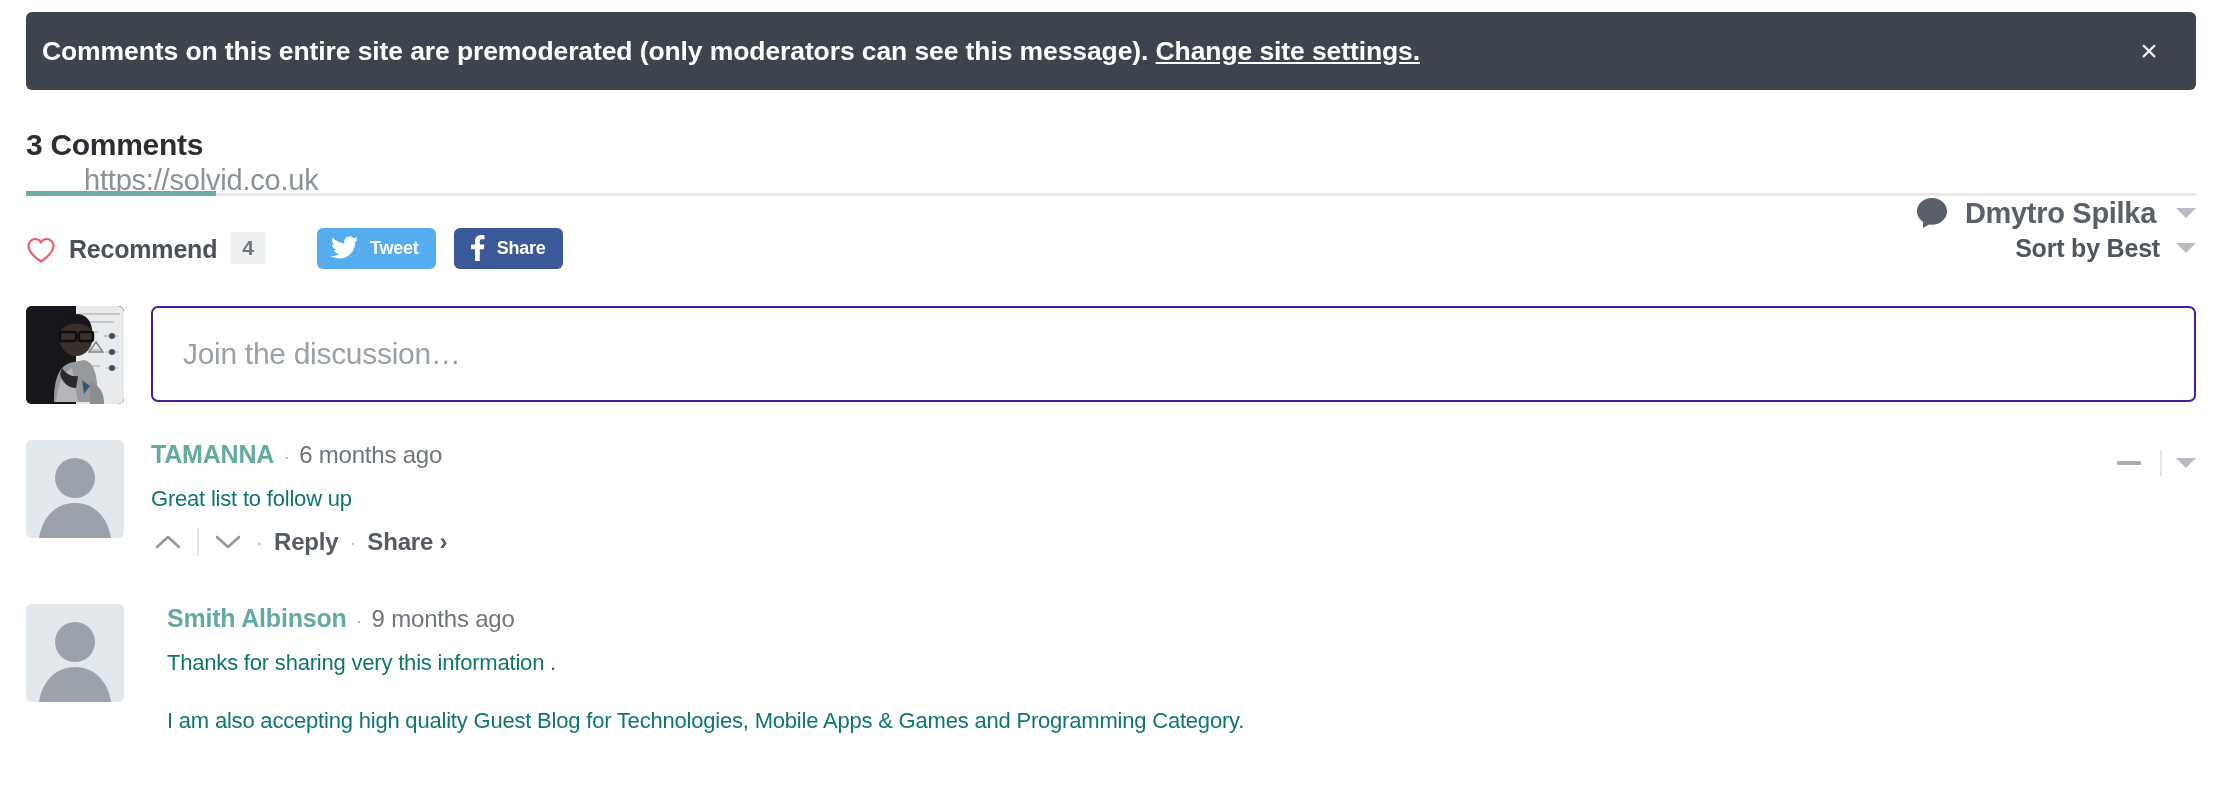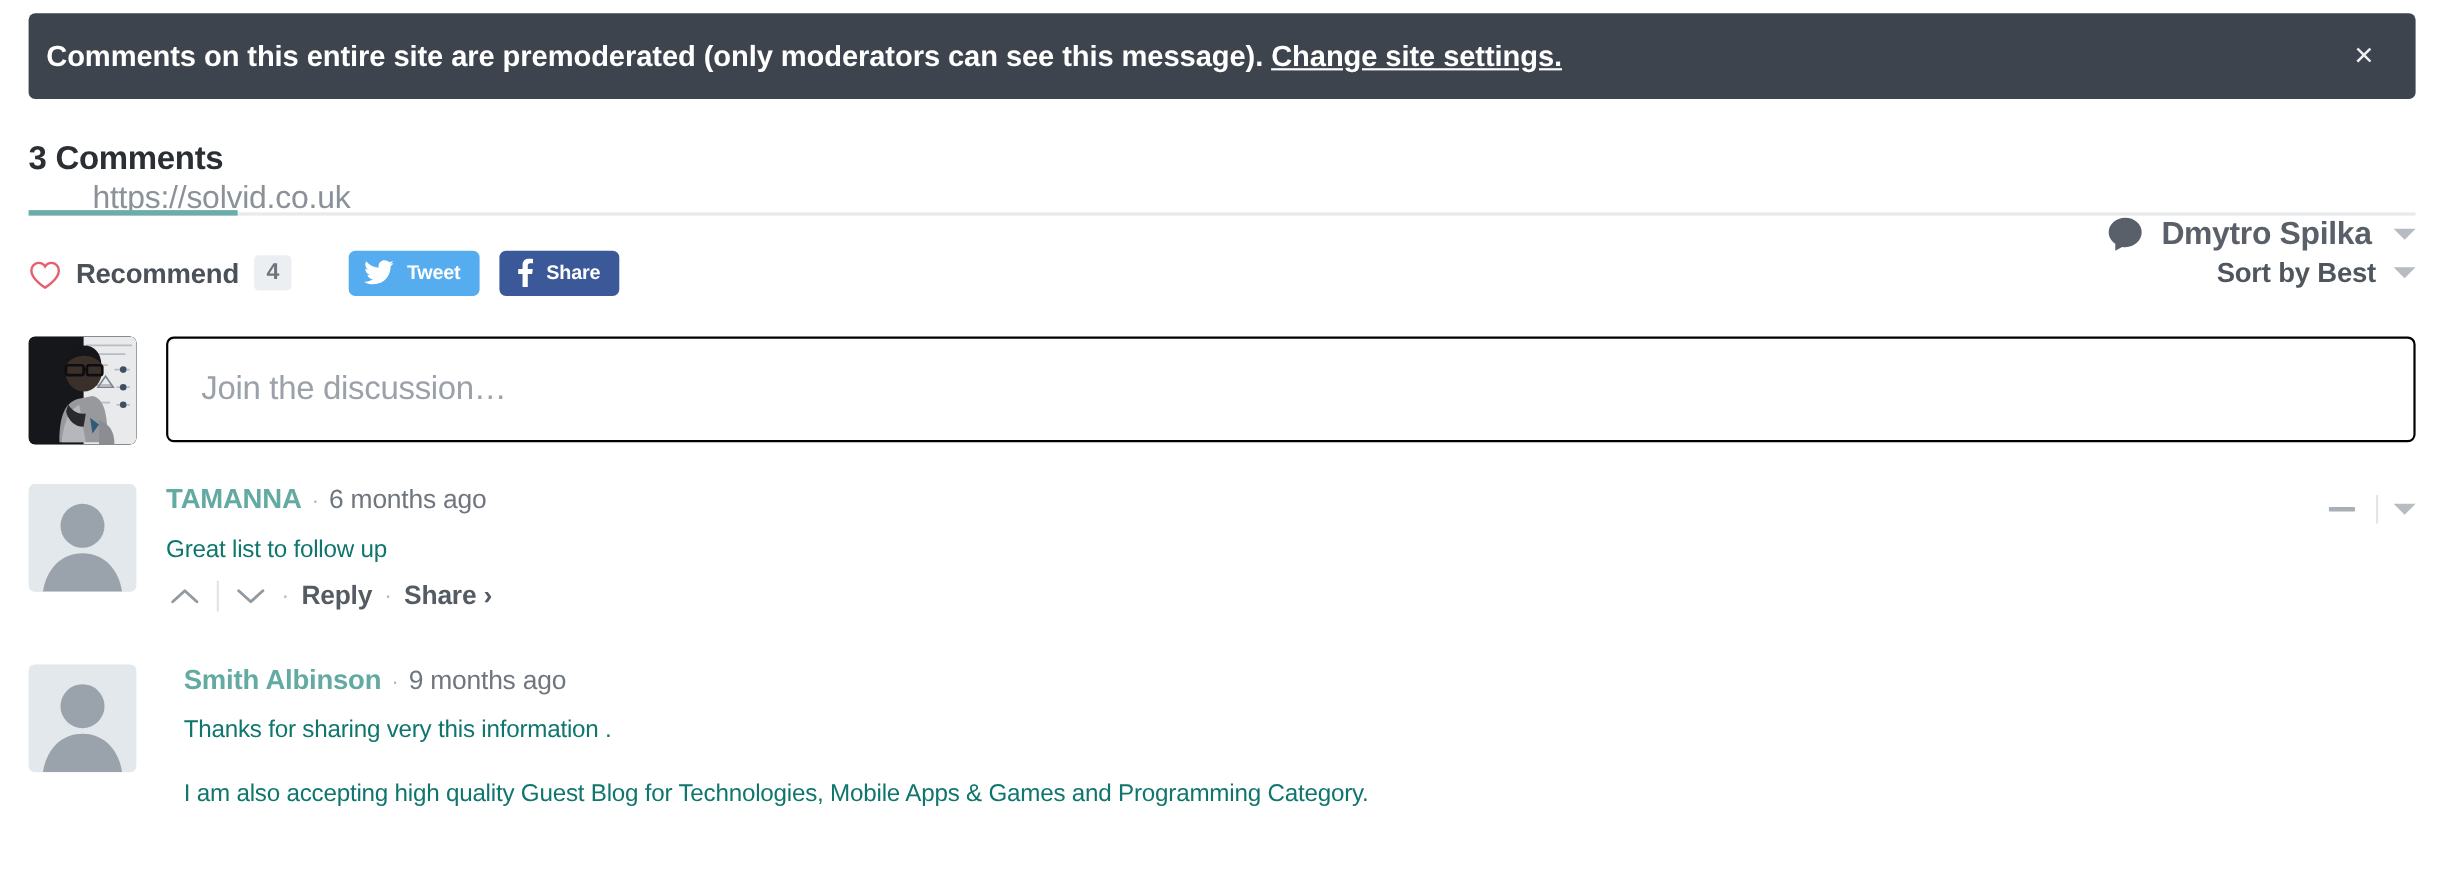--- a/index.html
+++ b/index.html
@@ -217,21 +217,21 @@
     height: 98px;
     border-radius: 6px;
     overflow: hidden;
     flex: none;
     background: #1a1c1e;
   }
   .compose-input {
     margin-left: 27px;
     flex: 1;
     height: 96px;
-    border: 2px solid #000000;
+    border: 2px solid #4c1d95;
     border-radius: 7px;
     display: flex;
     align-items: center;
     background: #fff;
     box-sizing: border-box;
     cursor: text;
   }
   .compose-placeholder {
     font-size: 30px;
     color: #9aa1a9;

